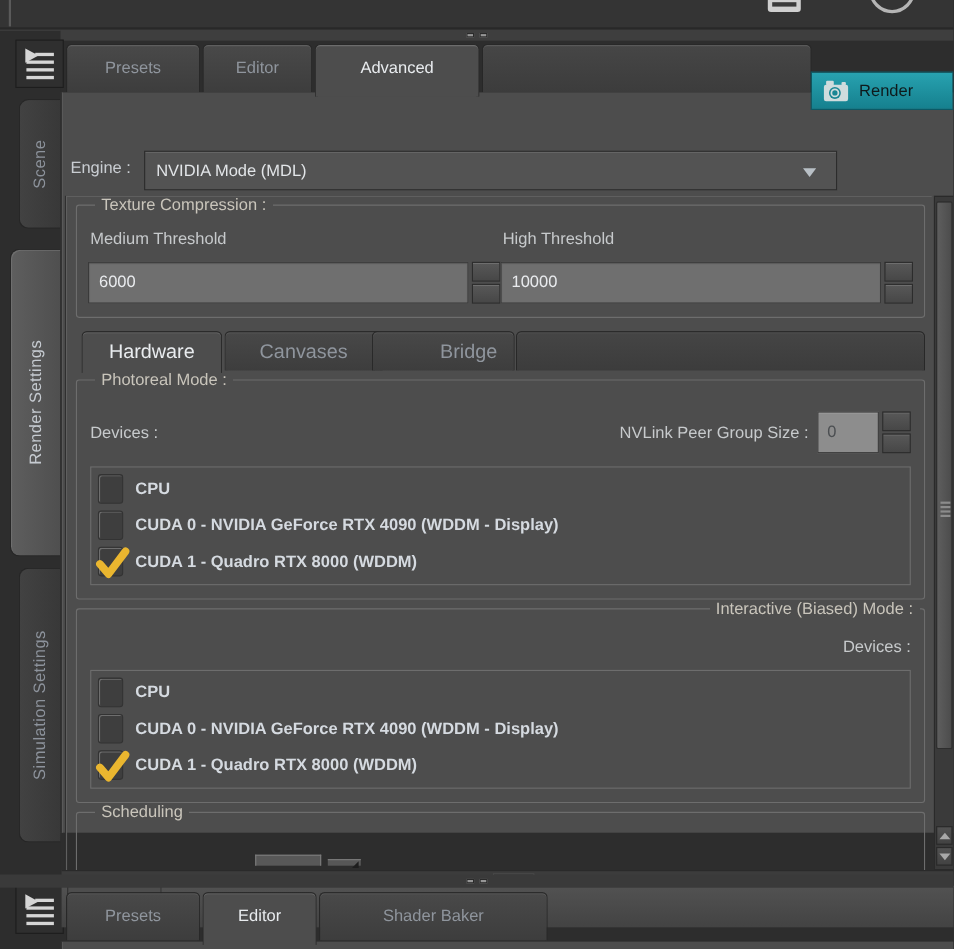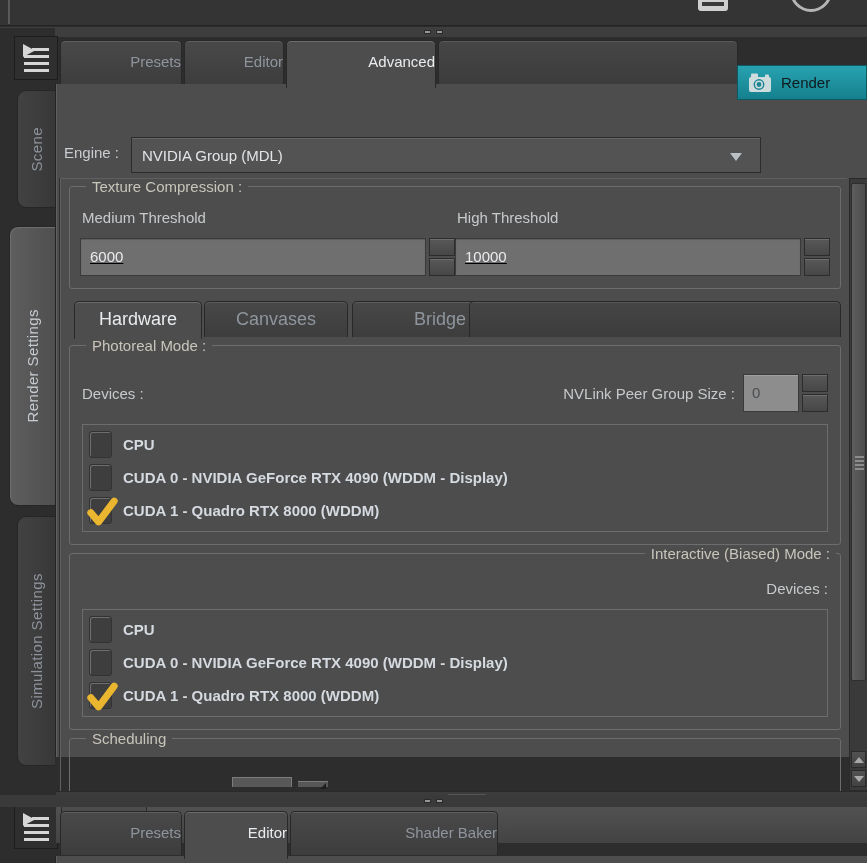--- a/index.html
+++ b/index.html
@@ -32,21 +32,21 @@
   .vtab.active { width:46px; background:linear-gradient(90deg,#5e5e5e,#4f4f4f); box-shadow:inset 1px 1px 0 #6e6e6e; }
   .vtab.active span { color:#c6cbd1; }
   .vtab.scene { top:62px; height:118px; }
   .vtab.rs { top:198px; height:280px; }
   .vtab.sim { top:488px; height:250px; }
 
   
   .render-pane { position:absolute; left:55px; top:36px; width:812px; height:721px; }
   .pane-body { position:absolute; left:0; top:48px; width:812px; height:673px; background:#4d4d4d; border-left:1px solid #232323; box-shadow:inset 1px 0 0 #5f5f5f; }
   .tabbar { position:absolute; left:0; top:0; width:812px; height:48px; }
-  .tab { position:absolute; top:4px; height:44px; line-height:42px; text-align:right; font-size:15px; color:#8f959d;
+  .tab { position:absolute; top:4px; height:44px; line-height:42px; text-align:center; font-size:15px; color:#8f959d;
          background:linear-gradient(#494949,#3d3d3d); border:1px solid #282828; border-bottom:none; border-radius:5px 5px 0 0;
          box-shadow:inset 0 1px 0 #5e5e5e; cursor:default; }
   .tab.active { height:48px; background:#4d4d4d; color:#e9ecef; box-shadow:inset 0 1px 0 #6c6c6c; z-index:2; }
   .tab-filler { position:absolute; top:4px; left:383px; width:300px; height:44px; background:linear-gradient(#464646,#3c3c3c); border:1px solid #282828; border-bottom:none; border-radius:5px 5px 0 0; box-shadow:inset 0 1px 0 #595959; }
   .render-btn { position:absolute; top:8px; left:682px; width:130px; height:35px; background:linear-gradient(#28a2b0,#15808e); border:1px solid #0b5a66; display:flex; align-items:center; gap:9px; padding-left:10px; z-index:3;margin-top:21px; }
   .render-btn .rb-label { color:#0e1a1c; font-size:15px; }
 
   .engine-row { position:absolute; left:0; top:48px; width:812px; height:46px; }
   .engine-label { position:absolute; left:8px; top:12px; font-size:15px; color:#c9cdd2; }
   .combo { position:absolute; left:75px; top:5px; width:630px; height:36px; background:#535353; border:1px solid #2c2c2c; box-shadow:inset 0 1px 0 #656565; display:flex; align-items:center; }
@@ -54,21 +54,21 @@
   .combo .dd-arrow { position:absolute; right:18px; top:15px; width:0; height:0; border-left:6px solid transparent; border-right:6px solid transparent; border-top:8px solid #b9c0c6; }
   .defaults-btn { position:absolute; left:713px; top:5px; width:99px; height:36px; background:linear-gradient(#575757,#474747); border:1px solid #2c2c2c; box-shadow:inset 0 1px 0 #6a6a6a; color:#c6ccd2; font-size:15px; text-align:center; line-height:34px; }
 
   
   .viewport { position:absolute; left:3px; top:94px; width:788px; height:613px; overflow:hidden; border-left:1px solid #2f2f2f; box-shadow:inset 1px 0 0 #5f5f5f, inset 0 1px 0 #5f5f5f; }
   fieldset.grp { position:relative; border:1px solid #6d6d6d; border-radius:3px; margin:0 6px 0 9px; padding:10px 10px 12px 10px; }
   fieldset.grp legend { margin-left:6px; padding:0 6px; font-size:15px; color:#c9c5bb; }
   .grp-tc { margin-top:12px; }
   .tc-grid { display:grid; grid-template-columns:1fr 1fr; }
   .field-label { font-size:15px; color:#c7cacc; margin:4px 0 12px 2px; }
-  .value-row { display:flex;text-decoration:underline; }
+  .value-row { display:flex; }
   .num-field { flex:1; height:38px; background:#6f6f6f; border:1px solid #3a3a3a; box-shadow:inset 0 1px 1px #5a5a5a; color:#e9ebee; font-size:15px; line-height:36px; padding-left:9px; }
   .spinner { width:26px; height:38px; margin-left:3px; display:flex; flex-direction:column; gap:2px; }
   .spinner .sb { flex:1; background:linear-gradient(#585858,#474747); border:1px solid #2c2c2c; box-shadow:inset 0 1px 0 #6e6e6e; }
 
   .subtabs { position:relative; height:36px; margin:12px 6px 0 9px; }
   .subtab { position:absolute; top:0; height:36px; line-height:34px; text-align:center; font-size:18px; color:#8f959d;
             background:linear-gradient(#484848,#3d3d3d); border:1px solid #282828; border-bottom:none; border-radius:5px 5px 0 0; box-shadow:inset 0 1px 0 #5c5c5c; }
   .subtab.active { background:#4d4d4d; color:#e9ecef; box-shadow:inset 0 1px 0 #6c6c6c; height:38px; z-index:2; }
   .subtab-filler { position:absolute; top:0; left:400px; right:0; height:36px; background:linear-gradient(#454545,#3c3c3c); border:1px solid #282828; border-bottom:none; border-radius:5px 5px 0 0; box-shadow:inset 0 1px 0 #565656; }
 
@@ -180,21 +180,21 @@
           <circle cx="11" cy="12.5" r="3.2" fill="none" stroke="#cfdcdd" stroke-width="1.6"></circle>
         </svg>
         <span class="rb-label">Render</span>
       </div>
     </div>
 
     <div class="pane-body">
       <div class="engine-row">
         <span class="engine-label">Engine :</span>
         <div class="combo">
-          <span class="combo-value">NVIDIA Group (MDL)</span>
+          <span class="combo-value">NVIDIA Mode (MDL)</span>
           <span class="dd-arrow"></span>
         </div>
       </div>
 
       <div class="viewport">
 
         <fieldset class="grp grp-tc">
           <legend>Texture Compression :</legend>
           <div class="tc-grid">
             <div>
@@ -216,21 +216,21 @@
                   <div class="sb"></div>
                 </div>
               </div>
             </div>
           </div>
         </fieldset>
 
         <div class="subtabs">
           <div class="subtab active" style="left:5px;width:128px;"><span>Hardware</span></div>
           <div class="subtab" style="left:135px;width:144px;"><span>Canvases</span></div>
-          <div class="subtab" style="left:283px;width:130px;padding-left:46px;"><span>Bridge</span></div>
+          <div class="subtab" style="left:269px;width:130px;padding-left:46px;"><span>Bridge</span></div>
           <div class="subtab-filler"></div>
         </div>
 
         <fieldset class="grp grp-photoreal">
           <legend>Photoreal Mode :</legend>
           <div class="devrow-head">
             <span class="devices-label">Devices :</span>
             <div class="nvlink">
               <span class="nvlink-label">NVLink Peer Group Size :</span>
               <div class="nvlink-value">0</div>

